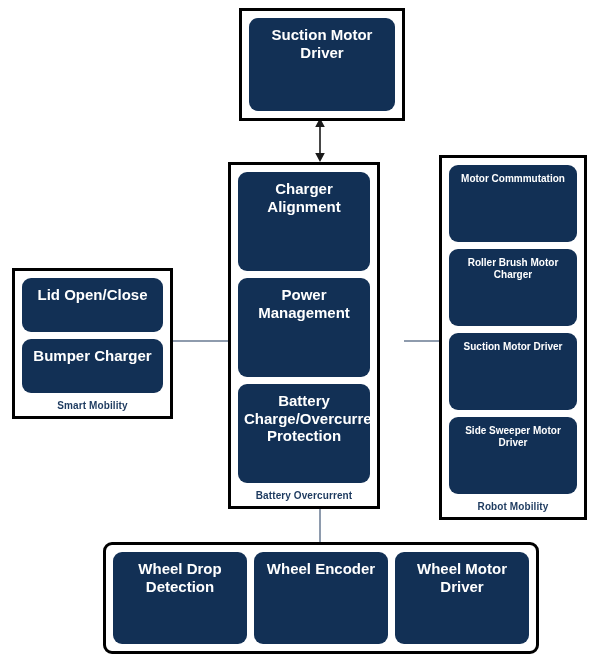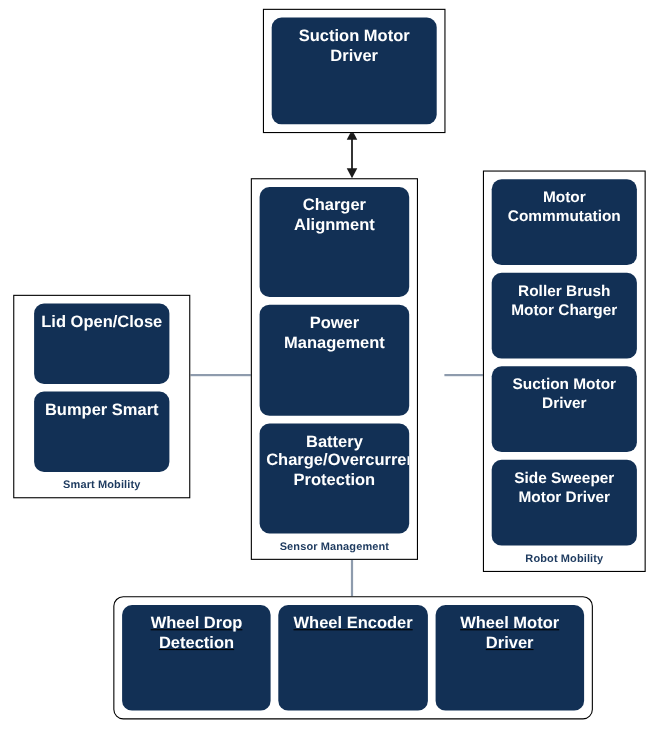--- a/index.html
+++ b/index.html
@@ -18,21 +18,21 @@
   #canvas {
     position: absolute;
     inset: 0;
   }
 
   
   .group {
     position: absolute;
     box-sizing: border-box;
     background: #ffffff;
-    border: 1px solid #000000;
+    border: 3px solid #000000;
     display: flex;
     flex-direction: column;
     z-index: 2;
   }
   .group.rounded { border-radius: 9px; }
 
   .group-body {
     flex: 1 1 auto;
     display: flex;
     padding: 7px;
@@ -63,21 +63,21 @@
     line-height: 1.18;
     text-align: center;
     box-sizing: border-box;
     padding: 8px 6px 6px 6px;
     display: block;
     overflow: hidden;
     flex: 1 1 0;
     min-height: 0;
     min-width: 0;
   }
-  .node.small { font-size: 14px; }
+  .node.small { font-size: 10px; }
 
   
   .conn {
     position: absolute;
     background: #8e9bad;
     z-index: 1;
   }
   .conn.v { width: 1.5px; }
 
   .arrow-wrap {
@@ -101,48 +101,48 @@
     <polygon points="9,0 4.2,9 13.8,9" fill="#1a1a1a"></polygon>
     <polygon points="9,44 4.2,35 13.8,35" fill="#1a1a1a"></polygon>
   </svg>
 
   <div class="group" style="left:239px; top:8px; width:166px; height:113px;">
     <div class="group-body col">
       <div class="node">Suction Motor Driver</div>
     </div>
   </div>
 
-  <div class="group" style="left:12px; top:268px; width:161px; height:185px;align-items:center;">
+  <div class="group" style="left:12px; top:268px; width:161px; height:151px;">
     <div class="group-body col">
       <div class="node">Lid Open/Close</div>
-      <div class="node">Bumper Smart</div>
+      <div class="node">Bumper Charger</div>
     </div>
     <div class="group-label">Smart Mobility</div>
   </div>
 
   <div class="group" style="left:228px; top:162px; width:152px; height:347px;">
     <div class="group-body col">
       <div class="node">Charger Alignment</div>
       <div class="node">Power Management</div>
       <div class="node">Battery Charge/Overcurrent Protection</div>
     </div>
-    <div class="group-label">Sensor Management</div>
+    <div class="group-label">Battery Overcurrent</div>
   </div>
 
   <div class="group" style="left:439px; top:155px; width:148px; height:365px;">
     <div class="group-body col">
       <div class="node small">Motor Commmutation</div>
       <div class="node small">Roller Brush Motor Charger</div>
       <div class="node small">Suction Motor Driver</div>
       <div class="node small">Side Sweeper Motor Driver</div>
     </div>
     <div class="group-label">Robot Mobility</div>
   </div>
 
-  <div class="group rounded" style="left:103px; top:542px; width:436px; height:112px;text-decoration:underline;">
+  <div class="group rounded" style="left:103px; top:542px; width:436px; height:112px;">
     <div class="group-body row">
       <div class="node">Wheel Drop Detection</div>
       <div class="node">Wheel Encoder</div>
       <div class="node">Wheel Motor Driver</div>
     </div>
   </div>
 
 </div>
 
 </body></html>

